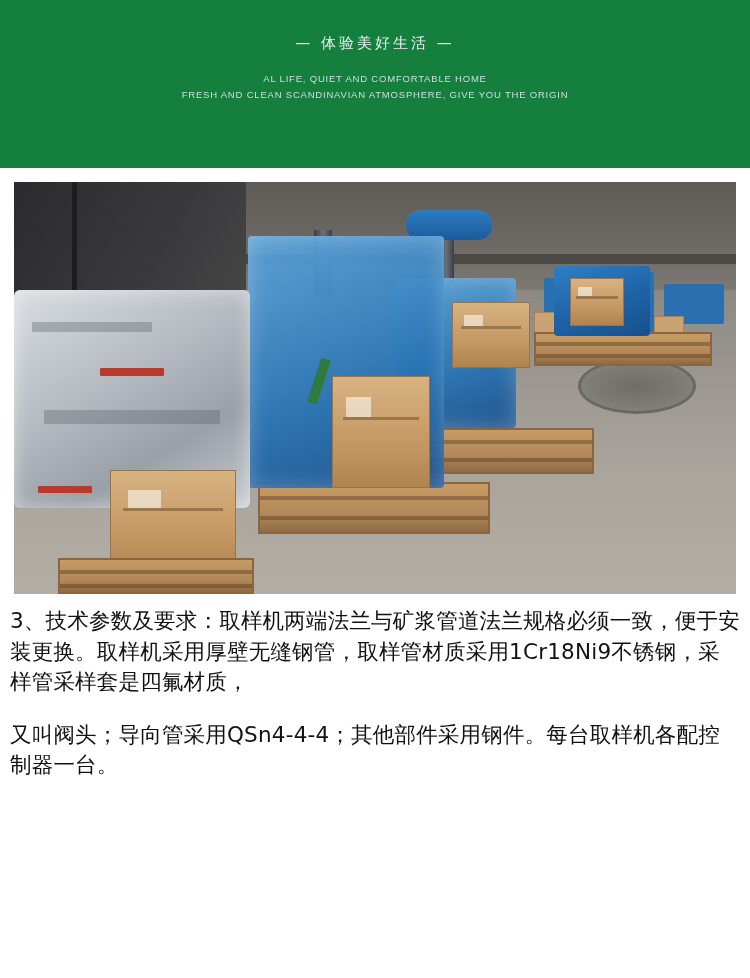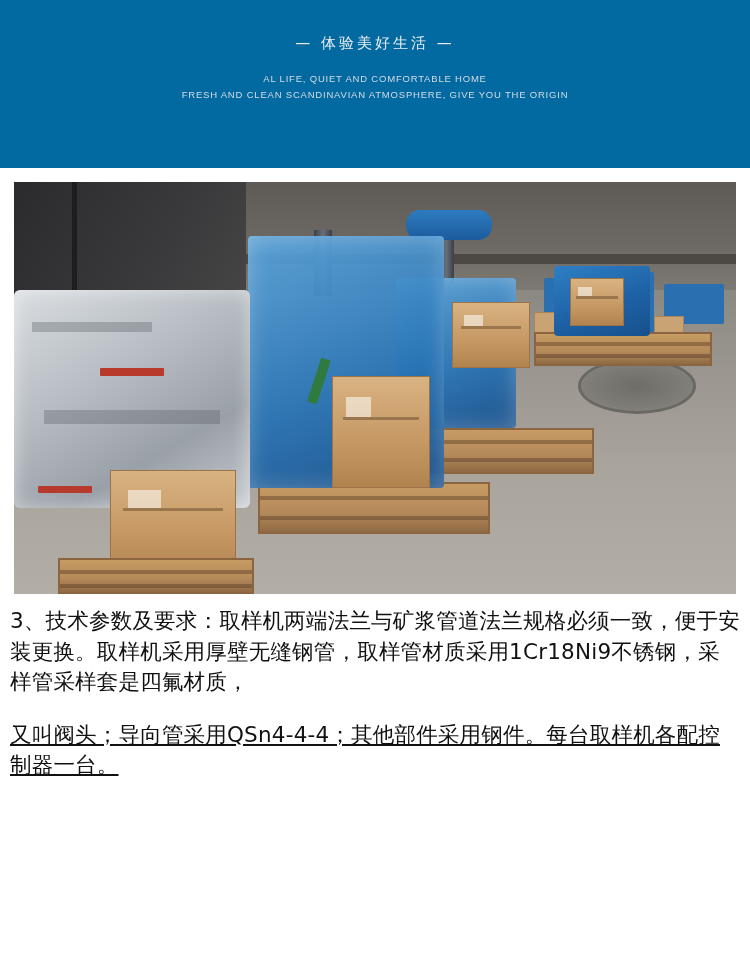--- a/index.html
+++ b/index.html
@@ -10,21 +10,21 @@
     background: #ffffff;
     font-family: "Liberation Sans", "DejaVu Sans", sans-serif;
     overflow: hidden;
   }
 
   
   .banner {
     position: relative;
     width: 750px;
     height: 168px;
-    background: #0369a1;
+    background: #15803d;
     color: #ffffff;
     text-align: center;
     overflow: hidden;
   }
   .banner-inner {
     position: absolute;
     left: 0; right: 0;
     top: 36px;
   }
   .banner-sub {
@@ -180,21 +180,21 @@
     padding: 12px 10px 0 10px;
   }
   .para {
     font-family: "DejaVu Sans", "Liberation Sans", sans-serif;
     font-size: 21.5px;
     line-height: 1.42;
     color: #111111;
     margin: 0 0 1px 0;
     letter-spacing: 0.2px;
   }
-  .para.gap { margin-top: 22px; text-decoration: underline; }
+  .para.gap { margin-top: 22px; }
 </style>
 </head>
 <body>
 
 <div class="banner">
   <div class="banner-inner">
     <div class="banner-sub">— 体验美好生活 —</div>
     <div class="banner-en">
       <div>AL LIFE, QUIET AND COMFORTABLE HOME</div>
       <div>FRESH AND CLEAN SCANDINAVIAN ATMOSPHERE, GIVE YOU THE ORIGIN</div>

